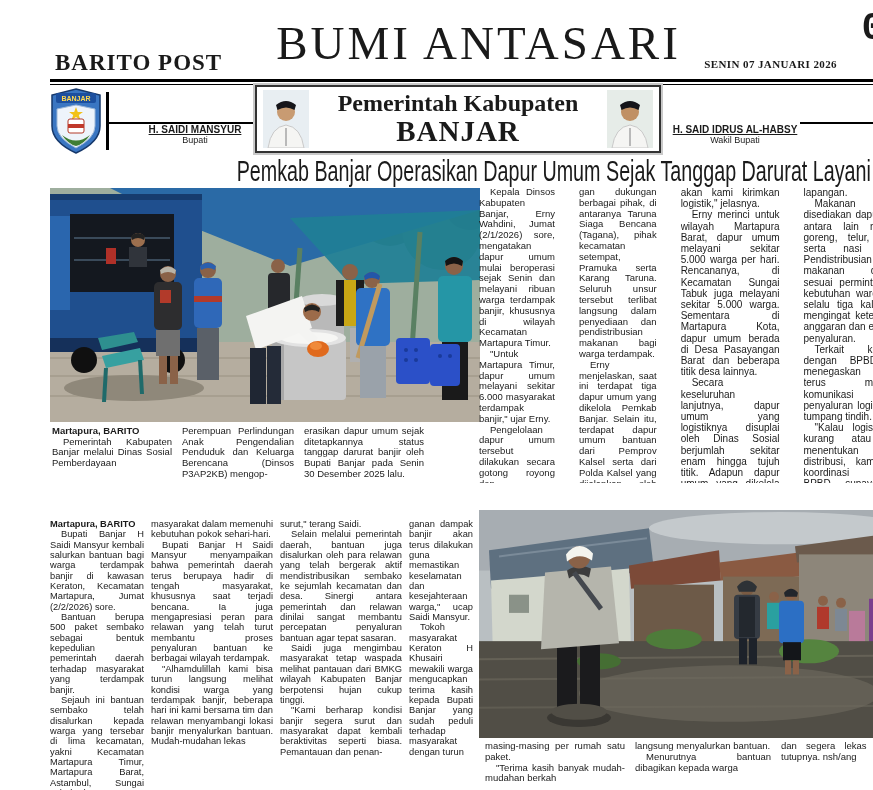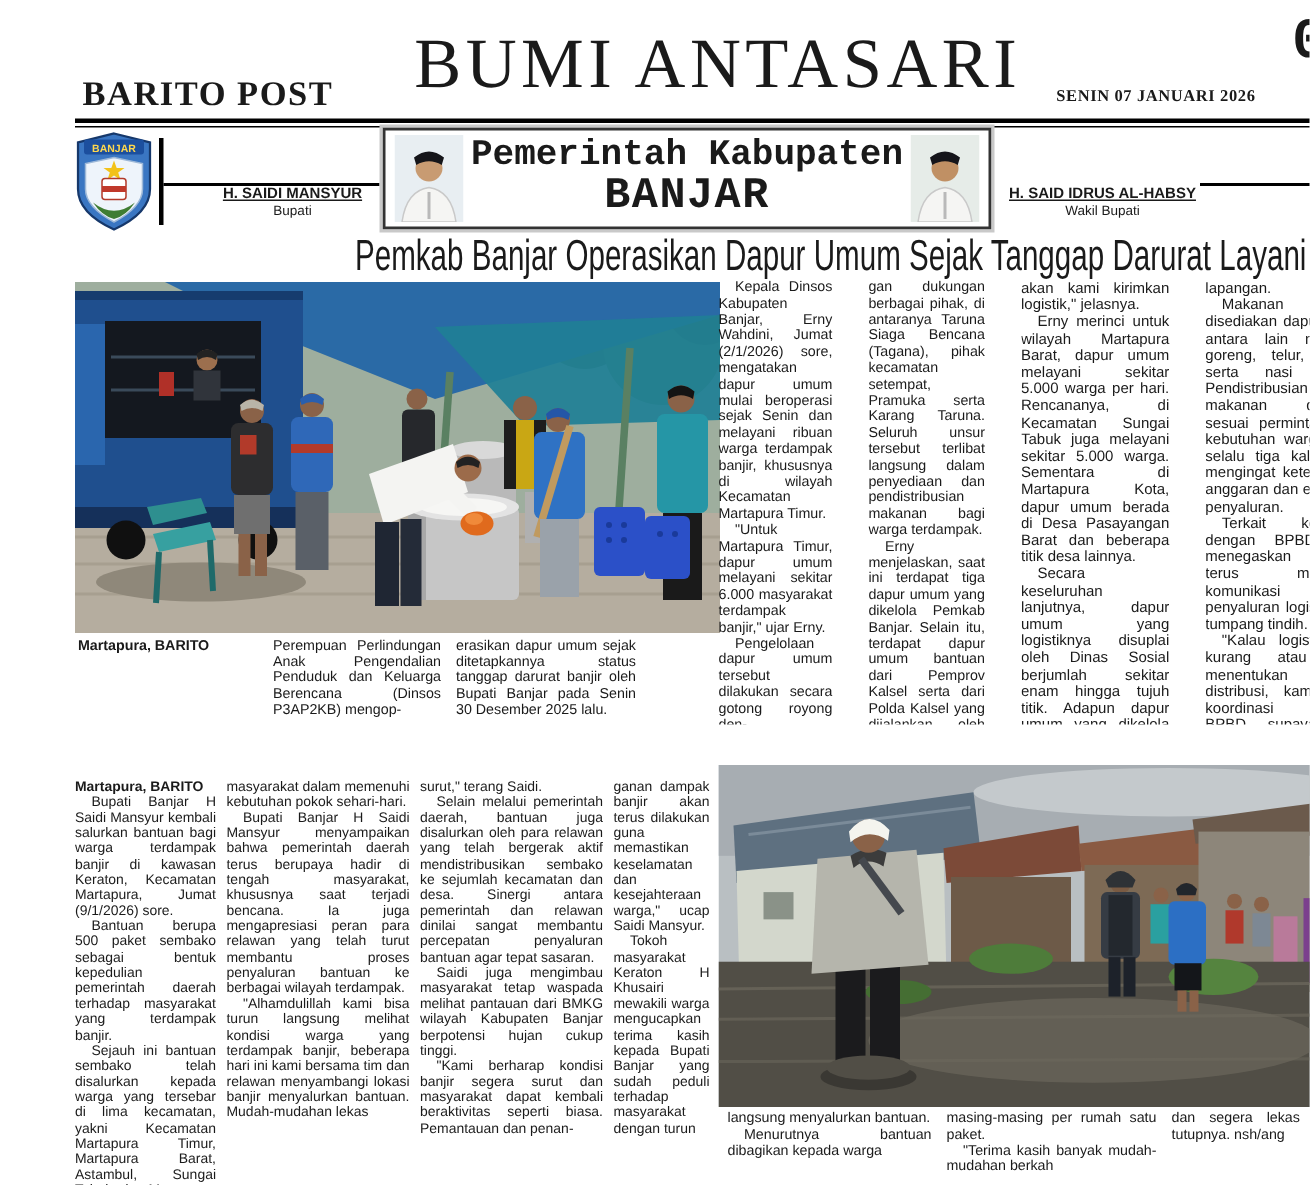--- a/index.html
+++ b/index.html
@@ -18,21 +18,21 @@
   .coat{position:absolute;left:8px;top:0px;width:52px;height:66px;}
   .vbar{position:absolute;left:64px;top:4px;width:3px;height:58px;background:#000;}
   .hl-left{position:absolute;left:67px;top:34px;width:144px;border-top:2px solid #000;}
   .hl-right{position:absolute;left:758px;right:0;top:34px;border-top:2px solid #000;}
   .official{position:absolute;text-align:center;}
   .official .name{font-size:10px;font-weight:bold;text-decoration:underline;white-space:nowrap;}
   .official .role{font-size:9px;}
   .official-left{left:88px;top:36px;width:130px;}
   .official-right{left:630px;top:36px;width:126px;}
   .gov-box{position:absolute;left:213px;top:-3px;width:406px;height:68px;border:2px solid #333;outline:2px solid #c9c9c9;background:#fff;display:flex;align-items:center;justify-content:space-between;padding:2px 6px;box-sizing:border-box;}
-  .box-center{flex:1;text-align:center;font-family:Liberation Mono, monospace;font-weight:bold;line-height:1.05;}
+  .box-center{flex:1;text-align:center;font-family:Liberation Serif, serif;font-weight:bold;line-height:1.05;}
   .box-line1{font-size:24px;}
   .box-line2{font-size:29px;letter-spacing:1px;}
   .portrait{width:46px;height:58px;flex:0 0 auto;}
 
   
   .headline{position:absolute;left:0;right:0;text-align:center;white-space:nowrap;overflow:visible;}
   .headline>span{display:inline-block;transform-origin:center;}
   .headline1{top:155px;}
   .headline1>span{font-size:29px;transform:scaleX(.68);}
   .headline2{top:484px;color:#1b64b1;}
@@ -244,35 +244,38 @@
         <p>lapangan.</p>
         <p>Makanan yang disediakan dapur umum antara lain nasi, mi goreng, telur, sarden, serta nasi goreng. Pendistribusian makanan dilakukan sesuai permintaan dan kebutuhan warga, tidak selalu tiga kali sehari, mengingat keterbatasan anggaran dan efektivitas penyaluran.</p>
         <p>Terkait koordinasi dengan BPBD, Erny menegaskan pihaknya terus melakukan komunikasi agar penyaluran logistik tidak tumpang tindih.</p>
         <p>"Kalau logistik kami kurang atau untuk menentukan titik distribusi, kami selalu koordinasi dengan BPBD supaya tidak overlap," tutupnya. nsh/ang</p>
       </div>
   </div>
 
   <div class="caption-row">
     <div class="bodycol cap-a">
       <div class="dateline">Martapura, BARITO</div>
+      <div>
+          <p>Pemerintah Kabupaten Banjar melalui Dinas Sosial Pemberdayaan</p>
+        </div>
     </div>
     <div class="bodycol cap-b cont">
         <p>Perempuan Perlindungan Anak Pengendalian Penduduk dan Keluarga Berencana (Dinsos P3AP2KB) mengop-</p>
       </div>
     <div class="bodycol cap-c cont">
         <p>erasikan dapur umum sejak ditetapkannya status tanggap darurat banjir oleh Bupati Banjar pada Senin 30 Desember 2025 lalu.</p>
       </div>
   </div>
 
 
   <div class="a2-cols">
     <div class="bodycol c1">
       <div class="dateline">Martapura, BARITO</div>
       <div>
-          <p>Bupati Banjar H Saidi Mansyur kembali salurkan bantuan bagi warga terdampak banjir di kawasan Keraton, Kecamatan Martapura, Jumat (9/1/2026) sore.</p>
+          <p>Bupati Banjar H Saidi Mansyur kembali salurkan bantuan bagi warga terdampak banjir di kawasan Keraton, Kecamatan Martapura, Jumat (2/2/2026) sore.</p>
           <p>Bantuan berupa 500 paket sembako sebagai bentuk kepedulian pemerintah daerah terhadap masyarakat yang terdampak banjir.</p>
           <p>Sejauh ini bantuan sembako telah disalurkan kepada warga yang tersebar di lima kecamatan, yakni Kecamatan Martapura Timur, Martapura Barat, Astambul, Sungai Tabuk, dan Martapura. Bantuan diharapkan dapat meringankan beban</p>
         </div>
     </div>
     <div class="bodycol c2 cont">
         <p>masyarakat dalam memenuhi kebutuhan pokok sehari-hari.</p>
         <p>Bupati Banjar H Saidi Mansyur menyampaikan bahwa pemerintah daerah terus berupaya hadir di tengah masyarakat, khususnya saat terjadi bencana. Ia juga mengapresiasi peran para relawan yang telah turut membantu proses penyaluran bantuan ke berbagai wilayah terdampak.</p>
         <p>"Alhamdulillah kami bisa turun langsung melihat kondisi warga yang terdampak banjir, beberapa hari ini kami bersama tim dan relawan menyambangi lokasi banjir menyalurkan bantuan. Mudah-mudahan lekas</p>
       </div>
     <div class="bodycol c3 cont">
@@ -339,26 +342,26 @@
       <polygon points="66,62 132,56 140,132 62,138" fill="#b5b5ac"></polygon>
       <path d="M88 60 Q100 52 112 58 L110 67 Q99 60 90 68 Z" fill="#3c3c3c"></path>
       <line x1="95" y1="62" x2="122" y2="98" stroke="#44484e" stroke-width="5"></line>
       <circle cx="100" cy="47" r="11" fill="#8a6248"></circle>
       <path d="M87 44 Q100 28 114 43 L113 50 Q100 41 88 51 Z" fill="#f4f4ee"></path>
       <ellipse cx="100" cy="200" rx="28" ry="8" fill="#514e46"></ellipse>
     </svg>
   </div>
 
   <div class="below-row">
+    <div class="bodycol bb cont">
+        <p>masing-masing per rumah satu paket.</p>
+        <p>"Terima kasih banyak mudah-mudahan berkah</p>
+      </div>
     <div class="bodycol ba cont">
         <p>langsung menyalurkan bantuan.</p>
         <p>Menurutnya bantuan dibagikan kepada warga</p>
       </div>
-    <div class="bodycol bb cont">
-        <p>masing-masing per rumah satu paket.</p>
-        <p>"Terima kasih banyak mudah-mudahan berkah</p>
-      </div>
     <div class="bodycol bc cont">
         <p>dan segera lekas surut," tutupnya. nsh/ang</p>
       </div>
   </div>
 
 </div>
 
 </body></html>

